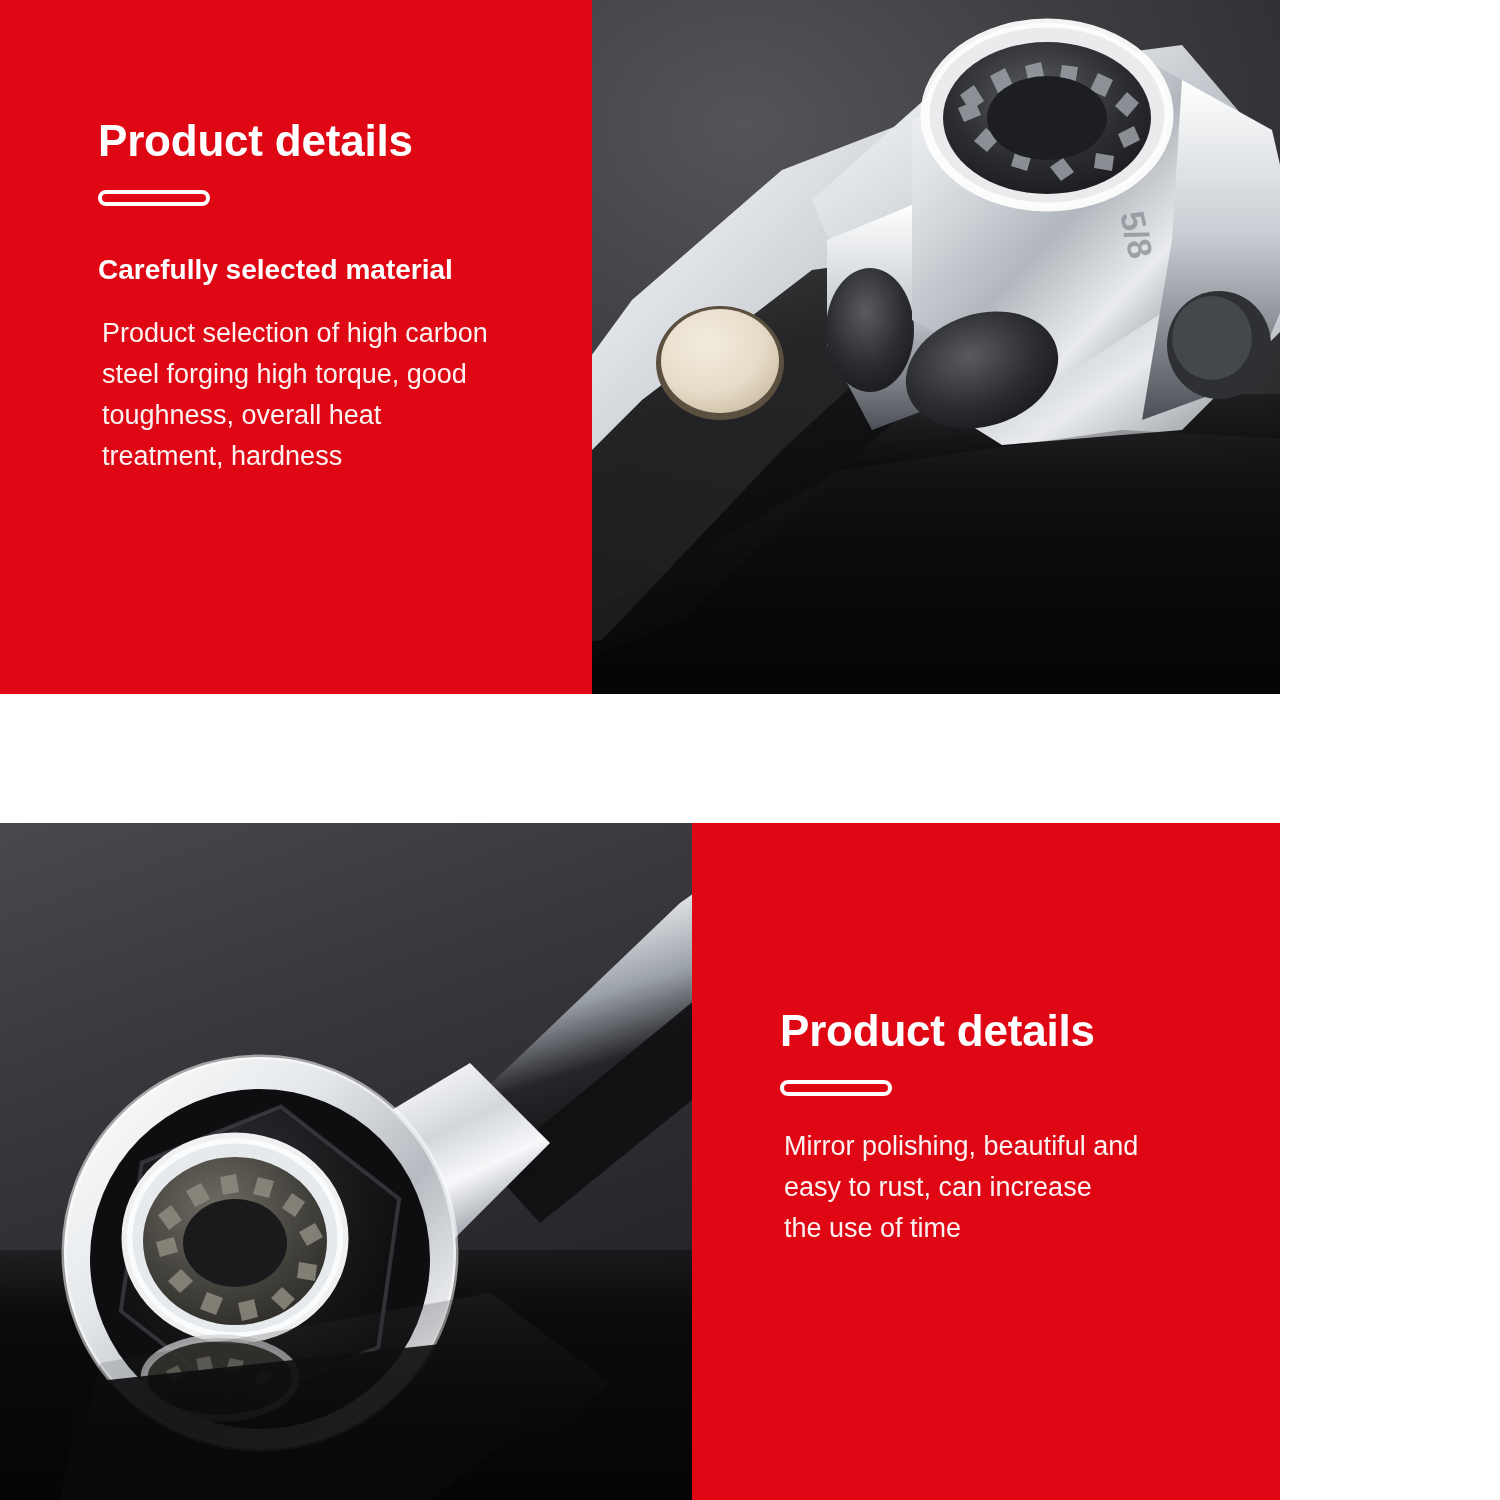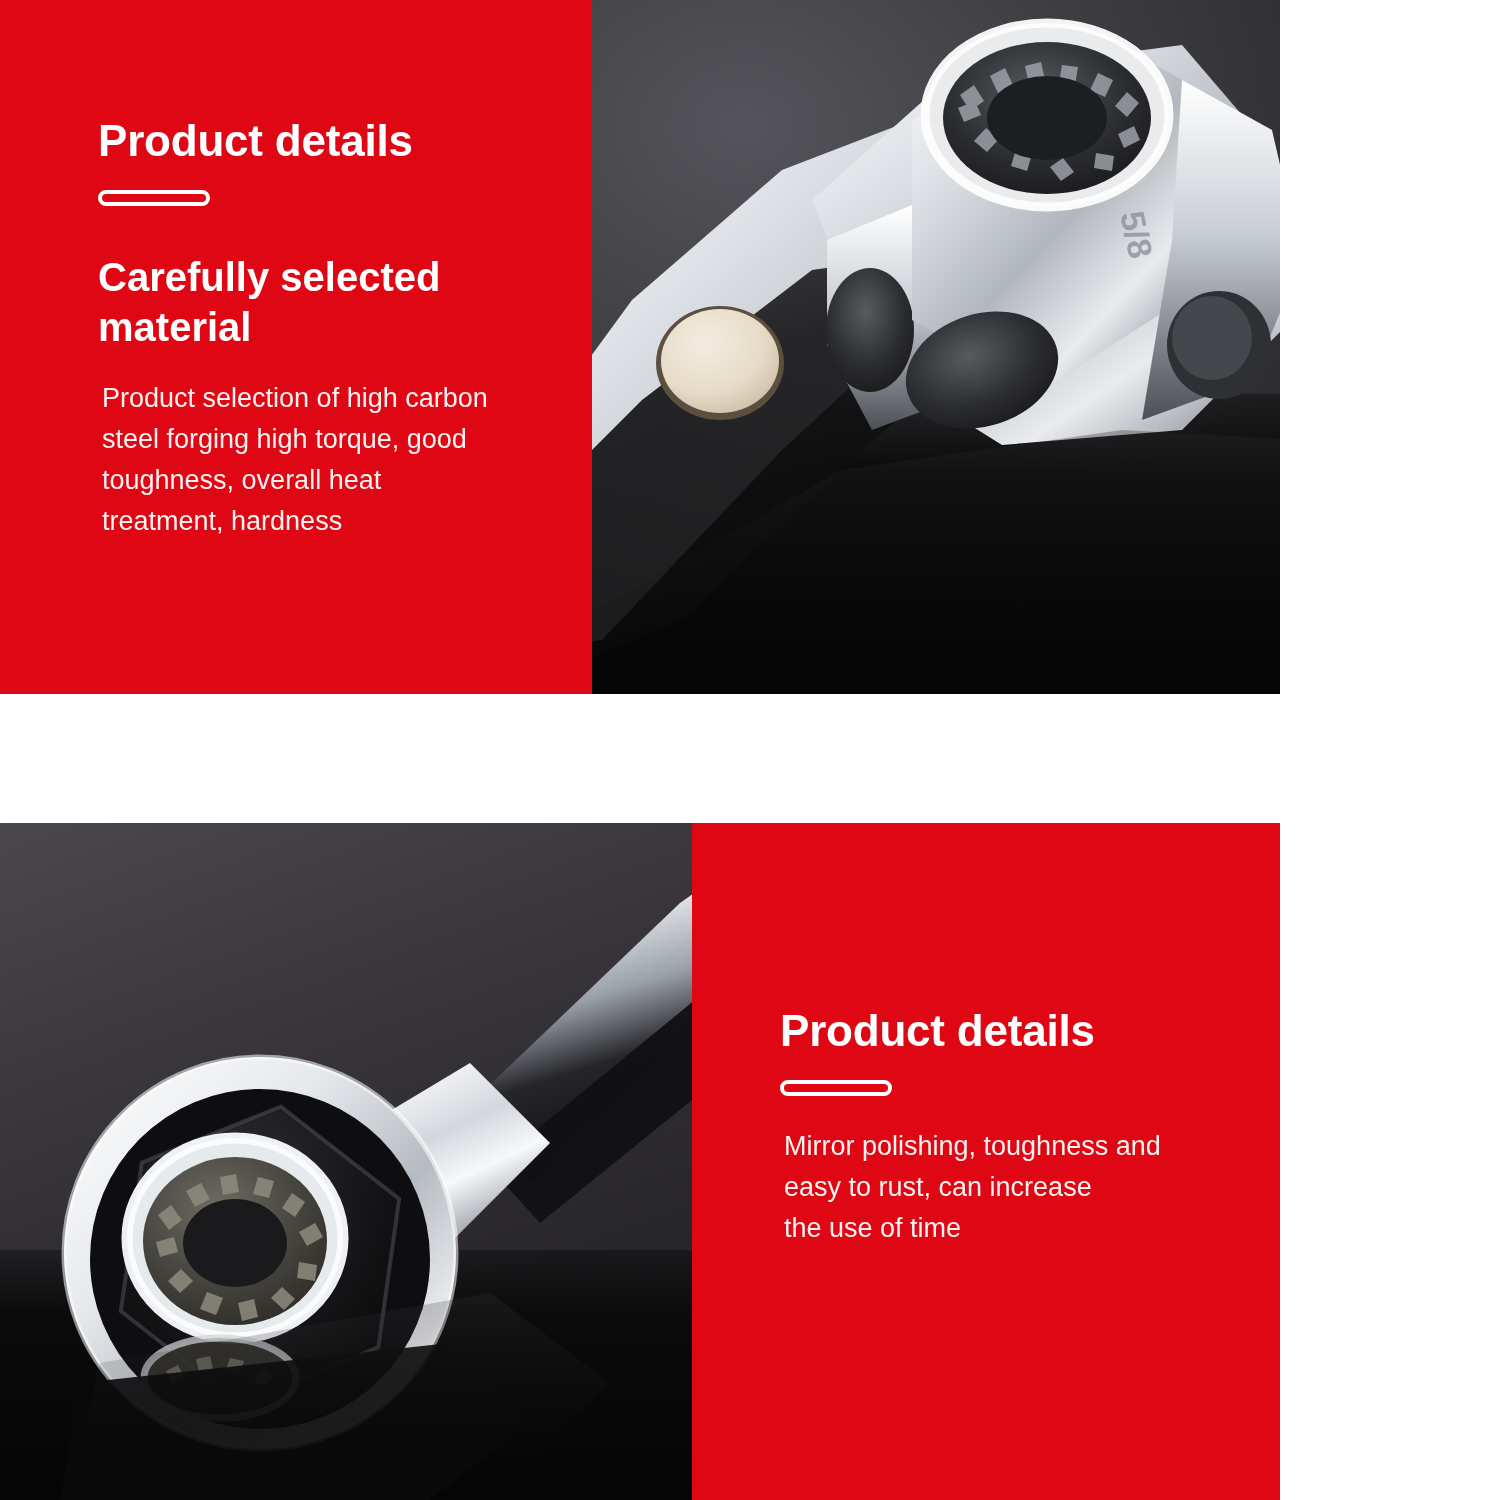--- a/index.html
+++ b/index.html
@@ -61,21 +61,21 @@
     width: 112px;
     height: 16px;
     border: 4px solid #ffffff;
     border-radius: 9px;
     box-sizing: border-box;
     background: transparent;
   }
 
   .panel-heading {
     color: #ffffff;
-    font-size: 40px;
+    font-size: 28px;
     font-weight: 700;
     line-height: 1.25;
     margin: 0;
     padding-top: 46px;
     max-width: 430px;
   }
 
   .panel-body {
     color: #fdf2f2;
     font-size: 27px;
@@ -341,19 +341,19 @@
         </g>
 
         <path d="M 190 560 L 560 520 L 640 600 L 540 677 L 170 677 Z" fill="#0a0a0b" opacity="0.92"></path>
         <path d="M 210 540 L 600 470 L 720 560 L 600 677 L 180 677 Z" fill="url(#reflFade2)" opacity="0.5"></path>
       </svg>
     </div>
 
     <div class="red-panel red-panel-bottom">
       <div class="panel-eyebrow">Product details</div>
       <div class="panel-rule"></div>
-      <div class="panel-body">Mirror polishing, toughness and
+      <div class="panel-body">Mirror polishing, beautiful and
 easy to rust, can increase
 the use of time</div>
     </div>
   </div>
 
 </div>
 
 </body></html>

